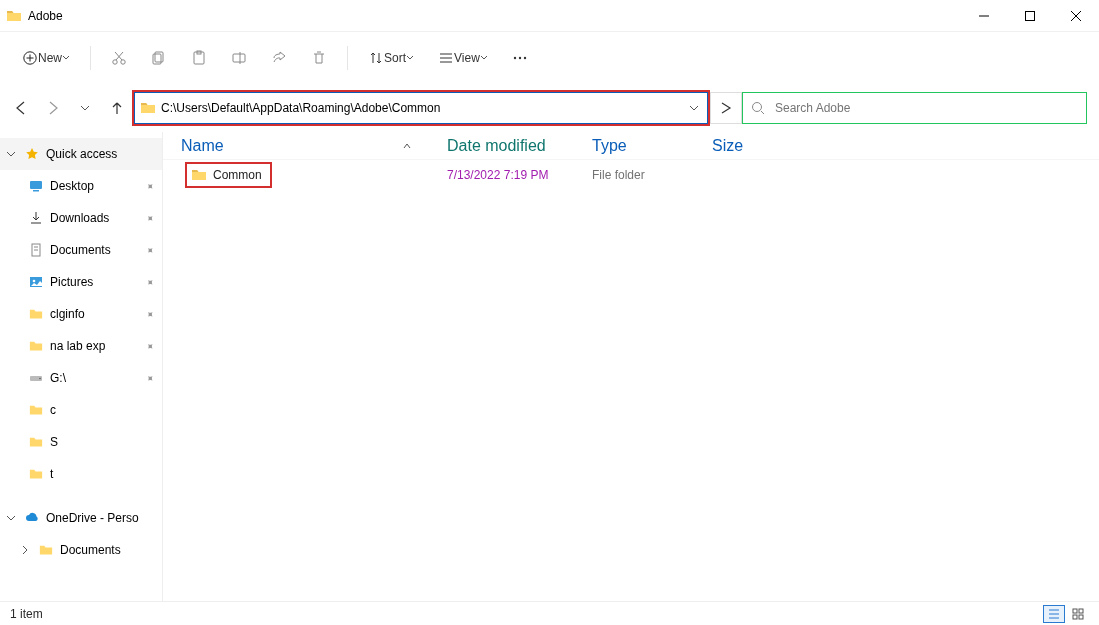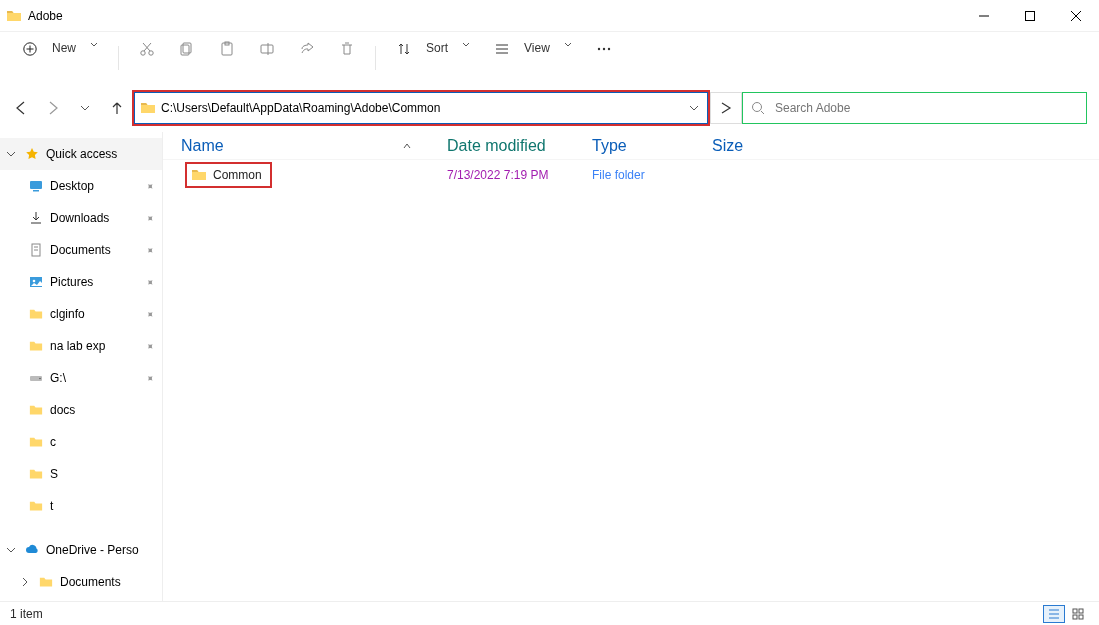--- a/index.html
+++ b/index.html
@@ -3,21 +3,21 @@
 <meta charset="utf-8">
 <style>
   * { box-sizing: border-box; font-family: "Segoe UI", Arial, sans-serif; }
   body { margin: 0; width: 1099px; height: 625px; background: #fff; overflow: hidden; font-size: 12px; color: #000; }
   .titlebar { height: 32px; display: flex; align-items: center; padding-left: 6px; border-bottom: 1px solid #f0f0f0; }
   .titlebar .folder-ico { width: 16px; height: 16px; margin-right: 6px; }
   .titlebar .title { font-size: 12px; }
   .win-controls { margin-left: auto; display: flex; }
   .win-btn { width: 46px; height: 32px; display: flex; align-items: center; justify-content: center; }
   .toolbar { height: 52px; display: flex; align-items: center; padding: 0 12px; gap: 4px; }
-  .tb-btn { height: 34px; padding: 0 10px; display: flex; border-radius: 4px; gap: 14px; color: #333; }
+  .tb-btn { height: 34px; padding: 0 10px; display: flex; align-items: center; border-radius: 4px; gap: 0; color: #333; }
   .tb-sep { width: 1px; height: 24px; background: #e5e5e5; margin: 0 6px; }
   .tb-ico { width: 16px; height: 16px; display: flex; align-items: center; justify-content: center; }
   .navrow { height: 48px; display: flex; align-items: center; padding: 0 12px; gap: 0; }
   .nav-arrows { display: flex; align-items: center; gap: 14px; margin-right: 6px; }
   .nav-ico { width: 18px; height: 18px; display:flex; align-items:center; justify-content:center; }
   .addr-wrap { flex: 1; display: flex; align-items: center; border: 2px solid #d32f2f; }
   .addr-inner { flex:1; border: 1px solid #0a5db8; height: 32px; display: flex; align-items: center; }
   .addr-fico { width: 26px; display:flex; align-items:center; justify-content:center; }
   .addr-input { flex:1; border: none; outline: none; font-size: 12px; padding: 0; height: 100%; background:transparent; }
   .addr-dd { width: 28px; display:flex; align-items:center; justify-content:center; border-left:1px solid transparent; }
@@ -35,21 +35,21 @@
   .colheaders { display:flex; height: 28px; align-items:center; color:#0a5db8; border-bottom:1px solid #f5f5f5; font-size:16px; }
   .col { padding-left: 18px; }
   .col.name { width: 266px; display:flex; align-items:center; gap:6px; }
   .col.date { width: 145px; color:#0f766e; }
   .col.type { width: 120px; color:#0a5db8; }
   .col.size { width: 80px; color:#0a5db8; }
   .row { display:flex; height: 30px; align-items:center; }
   .cell { padding-left: 18px; font-size: 12px; color:#222; }
   .cell.name { width: 266px; display:flex; align-items:center; gap:6px; }
   .cell.date { width: 145px; color:#a21caf; }
-  .cell.type { width: 120px; color:#3b82f6; }
+  .cell.type { width: 120px; color:#737373; }
   .cell.size { width: 80px; color:#555; }
   .name-box { display:flex; align-items:center; gap:6px; border:2px solid #d32f2f; padding: 3px 8px 3px 4px; margin-left: 4px; }
   .statusbar { height: 24px; border-top:1px solid #eee; display:flex; align-items:center; padding: 0 10px; font-size:12px; color:#2a2a2a; }
   .view-icons { margin-left:auto; display:flex; gap:2px; }
   .vbtn { width:22px; height:18px; display:flex; align-items:center; justify-content:center; border:1px solid transparent; }
   .vbtn.active { border:1px solid #2a7ad1; background:#e6f1fb; }
   svg { display:block; }
 </style>
 </head>
 <body>
@@ -327,28 +327,20 @@
         </span>
       <span>G:\</span>
       <span class="pin">✦</span>
     </div>
     <div class="side-item" style="padding-left:28px">
       <span class="side-ico">
           <svg viewBox="0 0 16 16" width="14" height="14">
             <path fill="#ffd76a" d="M1 3h5l1.5 2H15v8H1z"></path>
           </svg>
         </span>
-      <span>docs</span>
-    </div>
-    <div class="side-item" style="padding-left:28px">
-      <span class="side-ico">
-          <svg viewBox="0 0 16 16" width="14" height="14">
-            <path fill="#ffd76a" d="M1 3h5l1.5 2H15v8H1z"></path>
-          </svg>
-        </span>
       <span>c</span>
     </div>
     <div class="side-item" style="padding-left:28px">
       <span class="side-ico">
           <svg viewBox="0 0 16 16" width="14" height="14">
             <path fill="#ffd76a" d="M1 3h5l1.5 2H15v8H1z"></path>
           </svg>
         </span>
       <span>S</span>
     </div>

